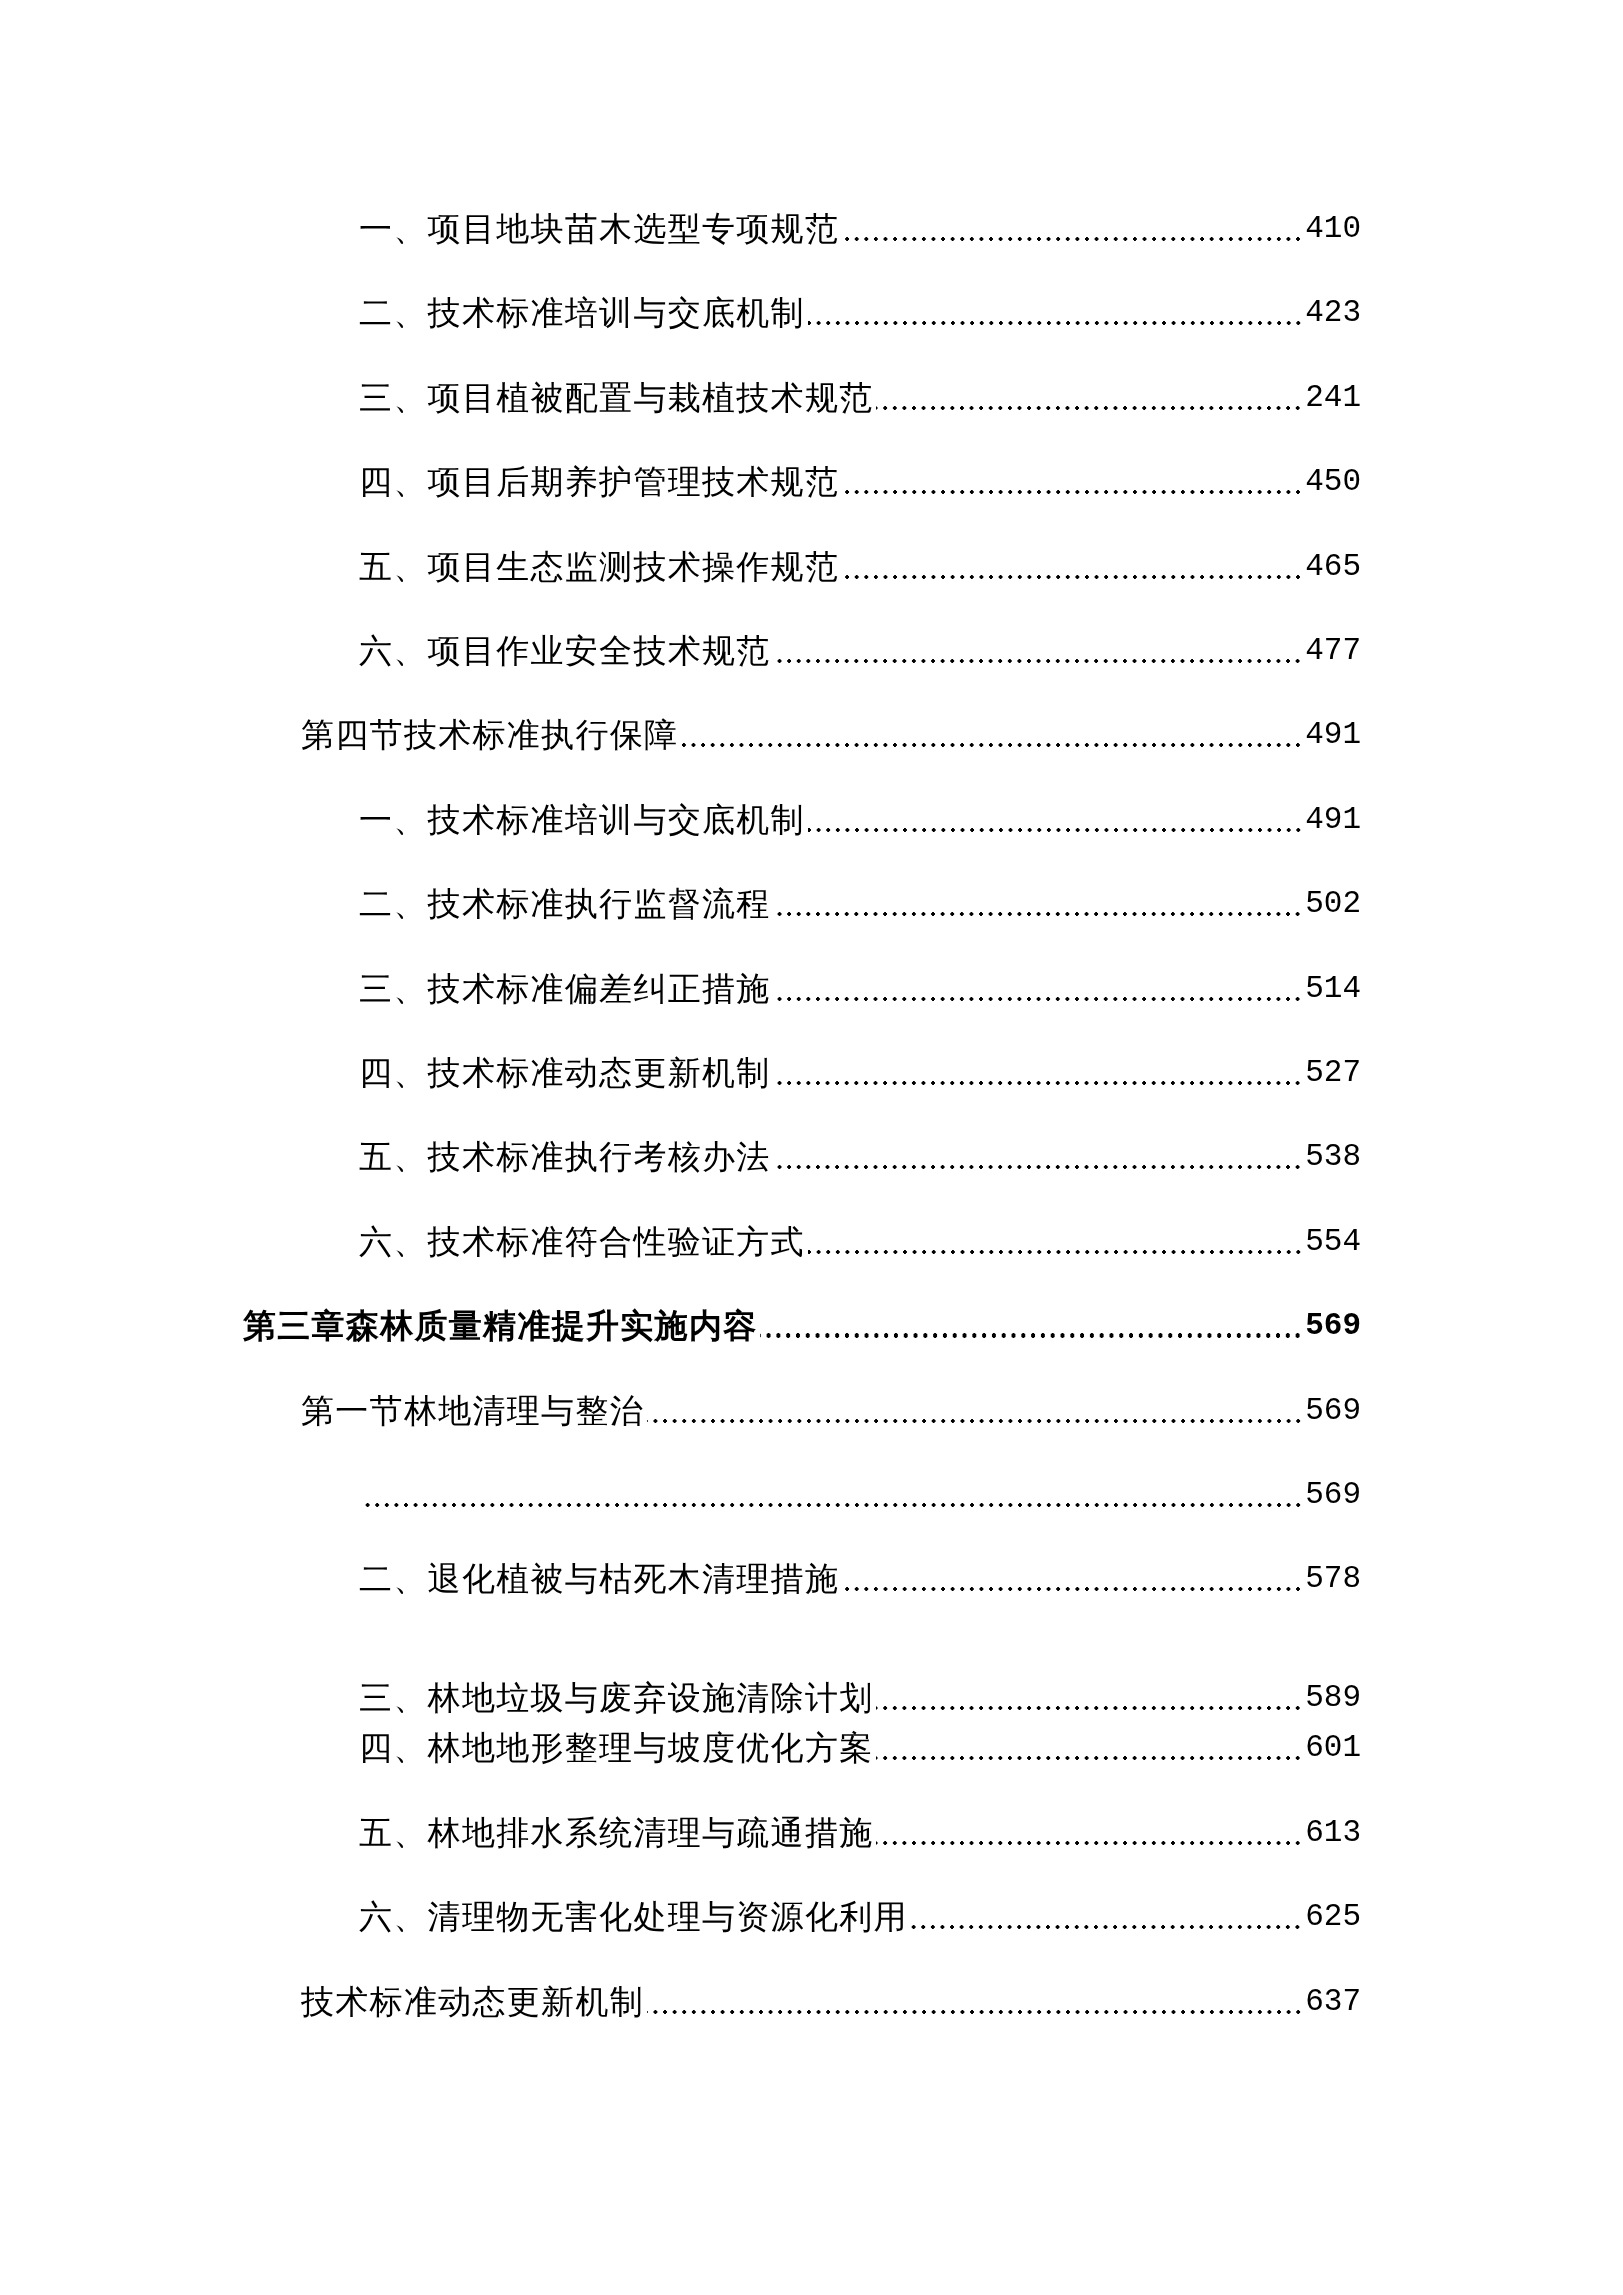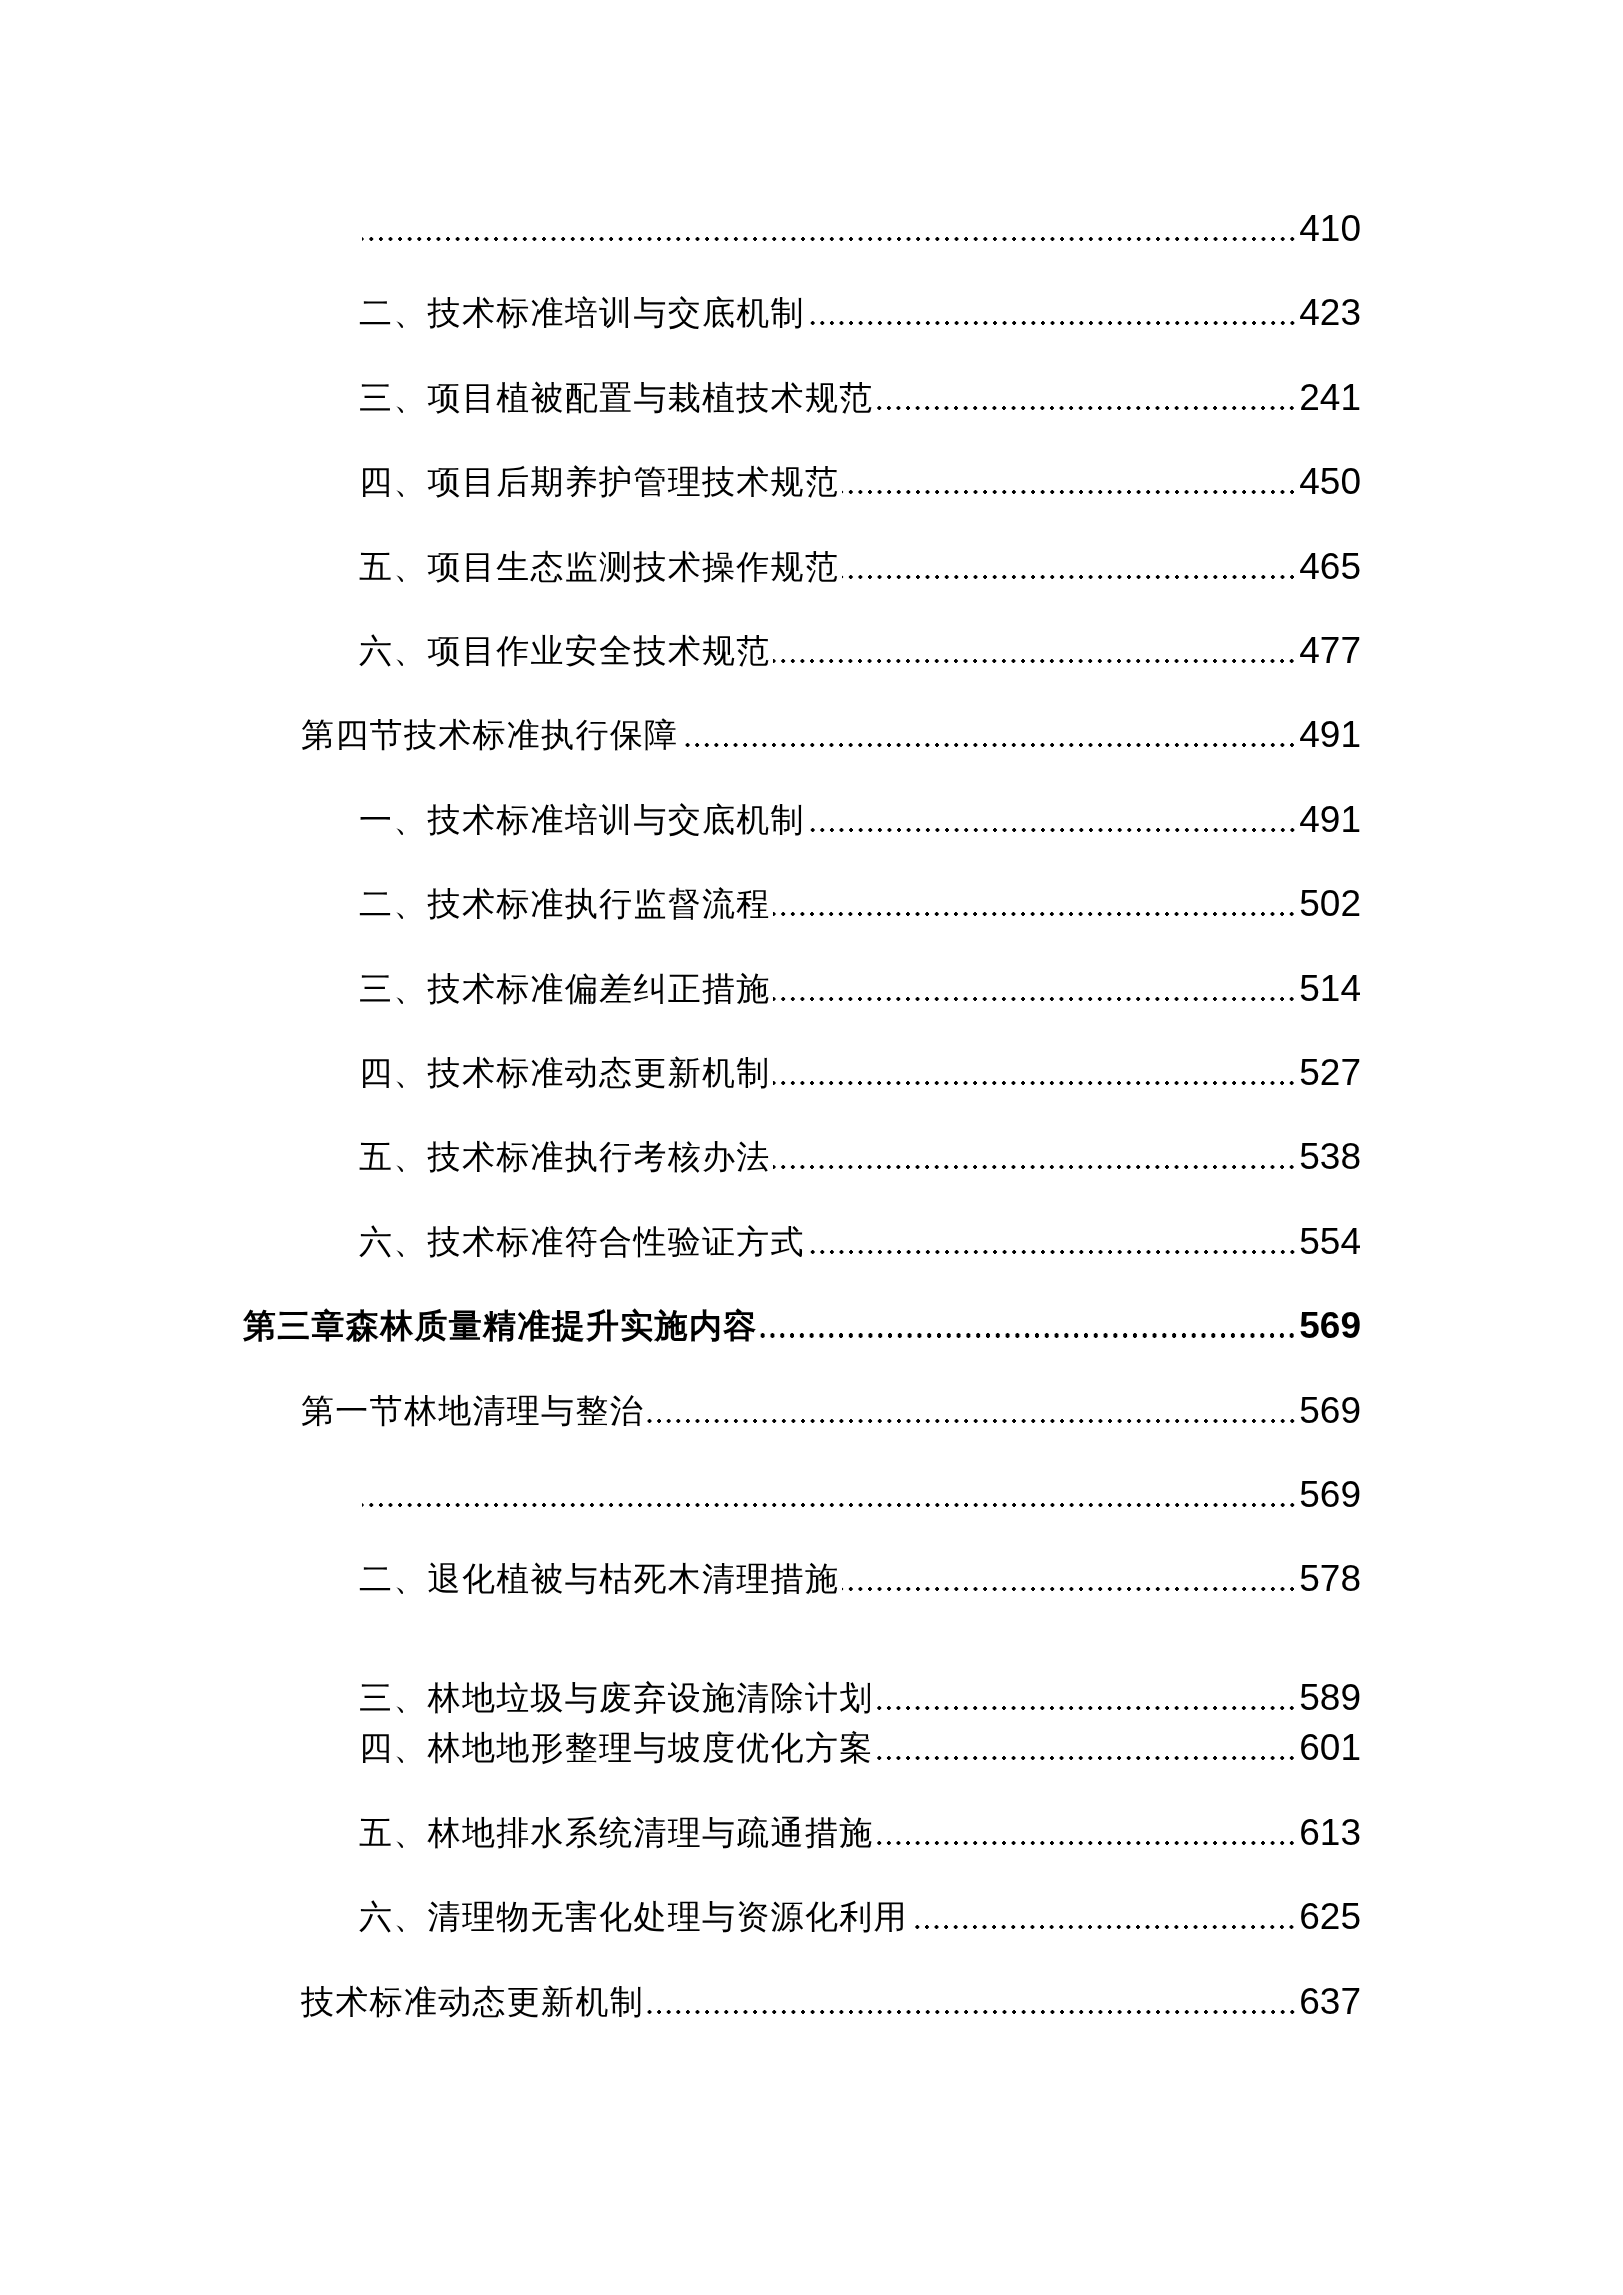--- a/index.html
+++ b/index.html
@@ -58,30 +58,31 @@
       background-repeat: repeat-x;
       background-position: right center;
     }
     .level-chapter .toc-leader::before {
       height: 4.6px;
       background-image: radial-gradient(circle, #000 2.1px, transparent 2.4px);
       background-size: 9.8px 4.6px;
     }
     .toc-page {
       flex: 0 0 auto;
-      font-family: Liberation Sans, sans-serif;
-      font-size: 37px;
+      font-family: Liberation Mono, monospace;
+      font-size: 31px;
     }
     .level-chapter .toc-page { font-weight: bold; }
   </style>
 </head>
 <body>
 
 <div class="toc">
   <div class="toc-row level-item" style="top:203px">
+    <span class="toc-title">一、项目地块苗木选型专项规范</span>
     <span class="toc-leader"></span>
     <span class="toc-page">410</span>
   </div>
   <div class="toc-row level-item" style="top:287px">
     <span class="toc-title">二、技术标准培训与交底机制</span>
     <span class="toc-leader"></span>
     <span class="toc-page">423</span>
   </div>
   <div class="toc-row level-item" style="top:372px">
     <span class="toc-title">三、项目植被配置与栽植技术规范</span>

